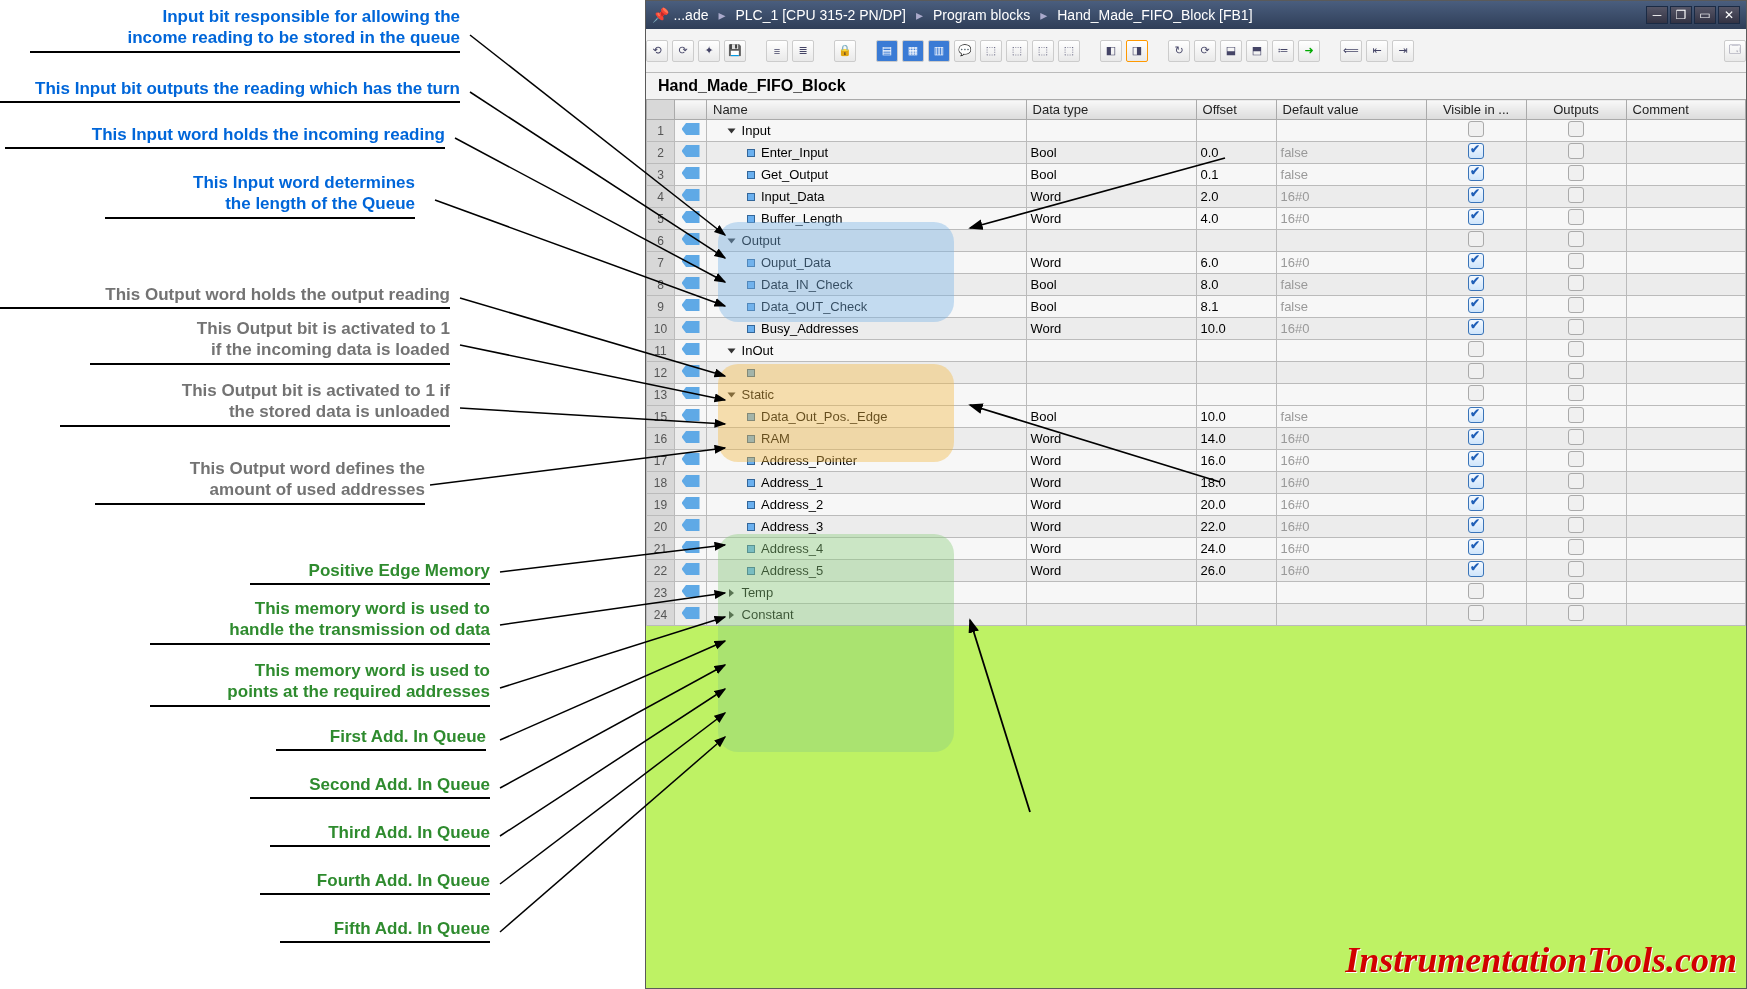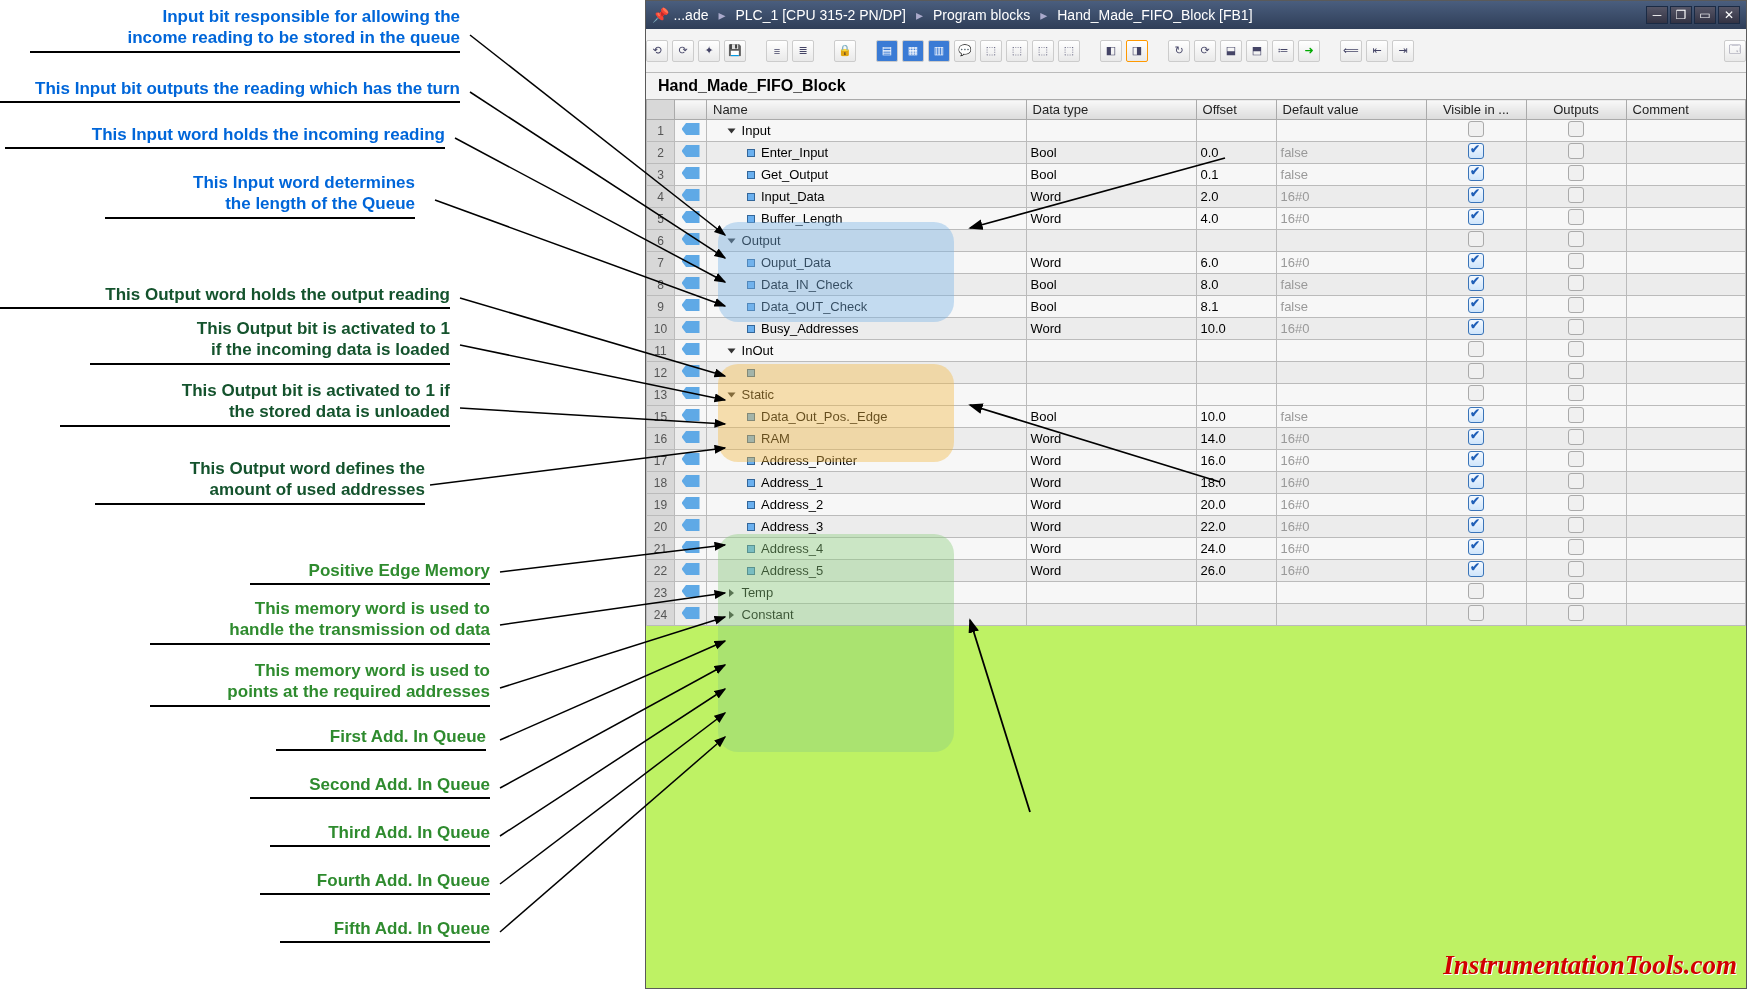--- a/index.html
+++ b/index.html
@@ -2,21 +2,21 @@
 <html><head>
 <meta charset="utf-8">
 <style>
 * { box-sizing: border-box; margin: 0; padding: 0; }
 body { font-family: "Segoe UI", Tahoma, sans-serif; font-size: 12px; background: white; width: 1747px; height: 989px; position: relative; overflow: hidden; }
 
 
 .annotations { position: absolute; left: 0; top: 0; width: 540px; height: 989px; z-index: 5; }
 .anno { position: absolute; font-weight: bold; font-size: 17px; line-height: 1.25; text-align: right; border-bottom: 2px solid #000; padding-bottom: 2px; white-space: pre-wrap; }
 .blue { color: #0066d9; }
-.gold { color: #14532d; }
+.gold { color: #737373; }
 .green { color: #2e8b2e; }
 .section-label { position: absolute; font-weight: bold; font-size: 18px; color: #000; }
 
 
 .arrow-layer { position: absolute; left:0; top:0; width: 1747px; height: 989px; pointer-events:none; z-index:4; }
 
 
 .app { position: absolute; left: 645px; top: 0; right: 0; bottom: 0; border: 1px solid #5a5a5a; background: #e6e6e6; display:flex; flex-direction: column; }
 
 .titlebar { background: linear-gradient(to bottom,#4a5e7e,#2f3e58); color:white; height: 28px; display:flex; align-items:center; padding: 0 6px; font-size: 14px; justify-content:space-between; }
@@ -52,21 +52,21 @@
 .chk.off { background:#f0f0f0; border-color:#aaa; }
 .dim { color:#999; }
 .namecell { white-space:nowrap;margin-top:45px; }
 
 
 .hl { position:absolute; border-radius:20px; opacity:0.42; pointer-events:none; z-index:3; }
 .hl-blue { background:#7db6e8; }
 .hl-org  { background:#f3b948; }
 .hl-grn  { background:#8fcf80; }
 
-.watermark { position:absolute; right:10px; bottom:8px; font-family:"Times New Roman",serif; font-style:italic; font-weight:bold; font-size:27px; color:#d10000; text-shadow:1px 1px 0 #fff; z-index:10; }
+.watermark { position:absolute; right:10px; bottom:8px; font-family:"Times New Roman",serif; font-style:italic; font-weight:bold; font-size:36px; color:#d10000; text-shadow:1px 1px 0 #fff; z-index:10; }
 </style>
 </head>
 <body>
 
 <div class="annotations">
   <div class="anno blue" style="right:80px; top:6px; width:430px;">Input bit responsible for allowing the
 income reading to be stored in the queue</div>
   <div class="anno blue" style="right:80px; top:78px; width:540px;">This Input bit outputs the reading which has the turn</div>
   <div class="anno blue" style="right:95px; top:124px; width:440px;">This Input word holds the incoming reading</div>
   <div class="anno blue" style="right:125px; top:172px; width:310px;">This Input word determines

